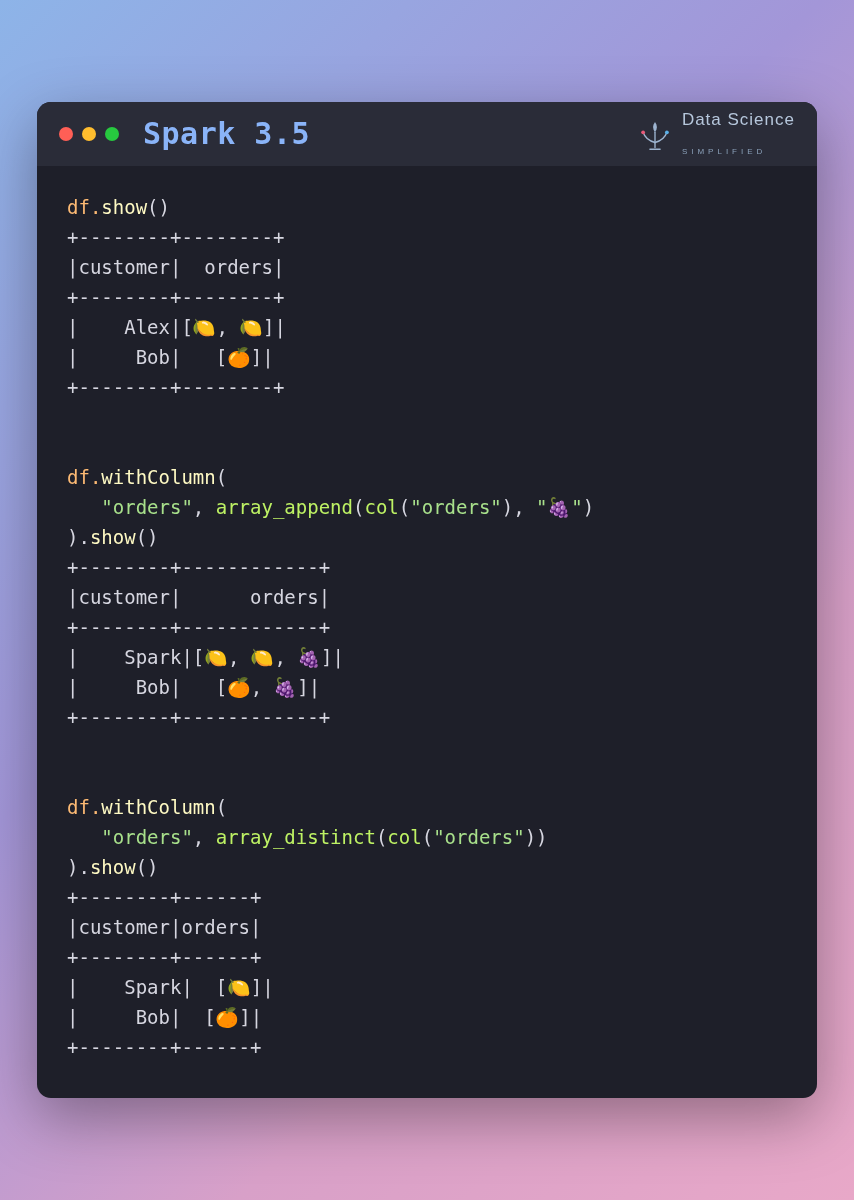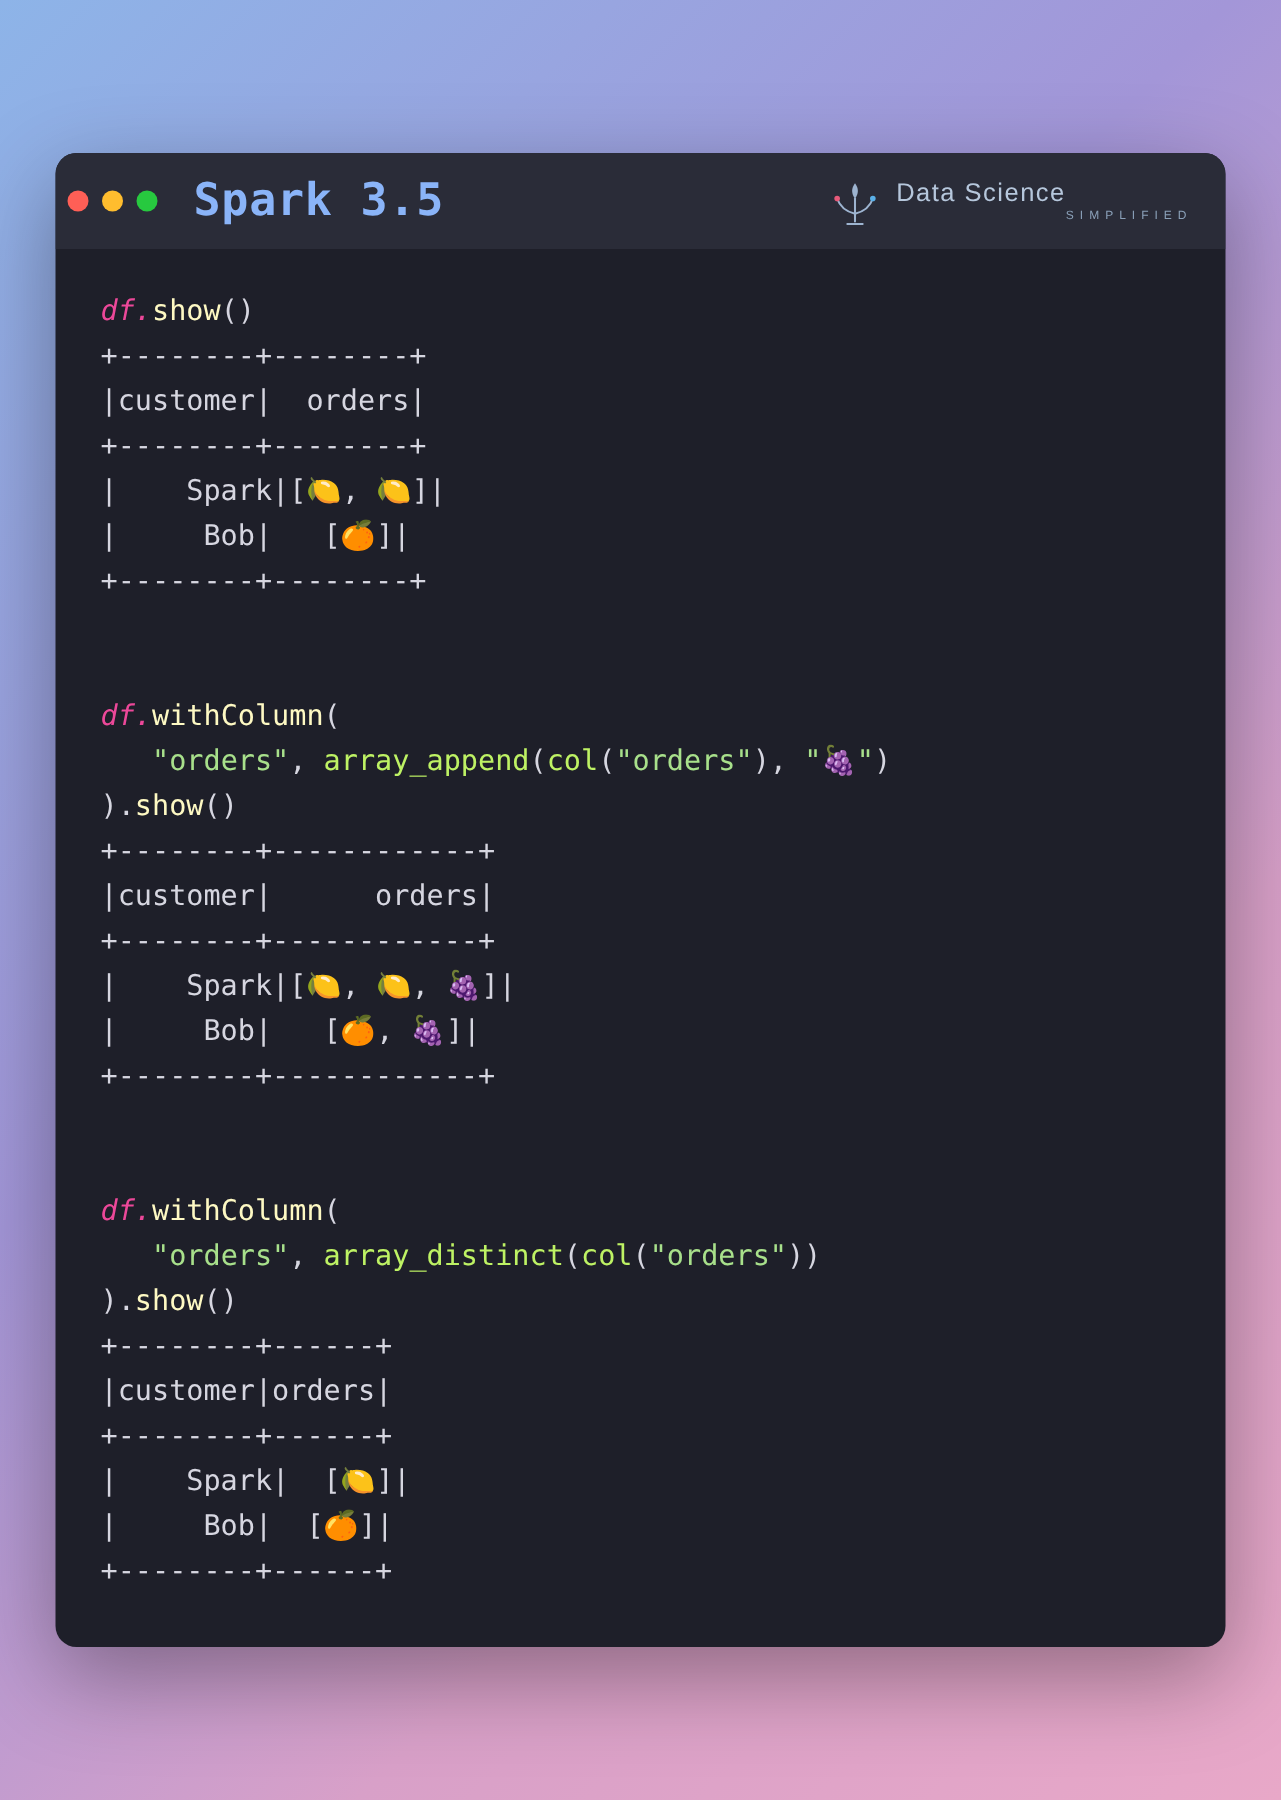--- a/index.html
+++ b/index.html
@@ -17,21 +17,21 @@
     background: #1e1f29;
     border-radius: 14px;
     box-shadow: 0 20px 60px rgba(0,0,0,0.35);
     overflow: hidden;
   }
   .titlebar {
     height: 64px;
     background: #2a2c38;
     display: flex;
     align-items: center;
-    padding: 0 8px;
+    padding: 0 22px;
     position: relative;
   }
   .traffic {
     display: flex;
     gap: 9px;
     align-items: center;
   }
   .dot {
     width: 14px; height: 14px; border-radius: 50%;
   }
@@ -47,34 +47,34 @@
   }
   .brand {
     position: absolute;
     right: 22px;
     display: flex;
     align-items: center;
     gap: 10px;
     color: #9db4d0;
   }
   .brand svg { width: 34px; height: 34px; }
-  .brand-text { display:flex; flex-direction:row; line-height:1; }
+  .brand-text { display:flex; flex-direction:column; line-height:1; }
   .brand-text .l1 { font-family: 'Segoe UI', Arial, sans-serif; font-size: 17px; letter-spacing: 1px; color:#b6c7dc;}
   .brand-text .l2 { font-family: 'Segoe UI', Arial, sans-serif; font-size: 8px; letter-spacing: 4px; color:#8aa0b8; margin-top:20px;}
   .content {
     padding: 26px 30px 36px 30px;
   }
   pre.code {
     color: #d6d6e0;
     font-size: 19px;
     line-height: 1.58;
     white-space: pre;
     font-family: ui-monospace,'SF Mono','Menlo','Monaco','Consolas',monospace;
   }
-  .tok-default { color: #ec4899; font-style: italic; }
+  .tok-default { color: #fdba74; }
   .tok-method  { color: #fef9c3; }
   .tok-func    { color: #bef264; }
   .tok-string  { color: #a8e08b; }
   .tok-punct   { color: #d6d6e0; }
   .tok-table   { color: #d6d6e0; }
 </style>
 </head>
 <body>
 
 <div class="window">
@@ -102,21 +102,21 @@
         <span class="l2">SIMPLIFIED</span>
       </div>
     </div>
   </div>
 
   <div class="content">
 <pre class="code"><span class="tok-default">df.</span><span class="tok-method">show</span><span class="tok-punct">()</span>
 <span class="tok-table">+--------+--------+</span>
 <span class="tok-table">|customer|  orders|</span>
 <span class="tok-table">+--------+--------+</span>
-<span class="tok-table">|    Spark|[🍋, 🍋]|</span>
+<span class="tok-table">|    Alex|[🍋, 🍋]|</span>
 <span class="tok-table">|     Bob|   [🍊]|</span>
 <span class="tok-table">+--------+--------+</span>
 
 
 <span class="tok-default">df.</span><span class="tok-method">withColumn</span><span class="tok-punct">(</span>
 <span>   </span><span class="tok-string">"orders"</span><span class="tok-punct">, </span><span class="tok-func">array_append</span><span class="tok-punct">(</span><span class="tok-func">col</span><span class="tok-punct">(</span><span class="tok-string">"orders"</span><span class="tok-punct">), </span><span class="tok-string">"🍇"</span><span class="tok-punct">)</span>
 <span class="tok-punct">).</span><span class="tok-method">show</span><span class="tok-punct">()</span>
 <span class="tok-table">+--------+------------+</span>
 <span class="tok-table">|customer|      orders|</span>
 <span class="tok-table">+--------+------------+</span>

